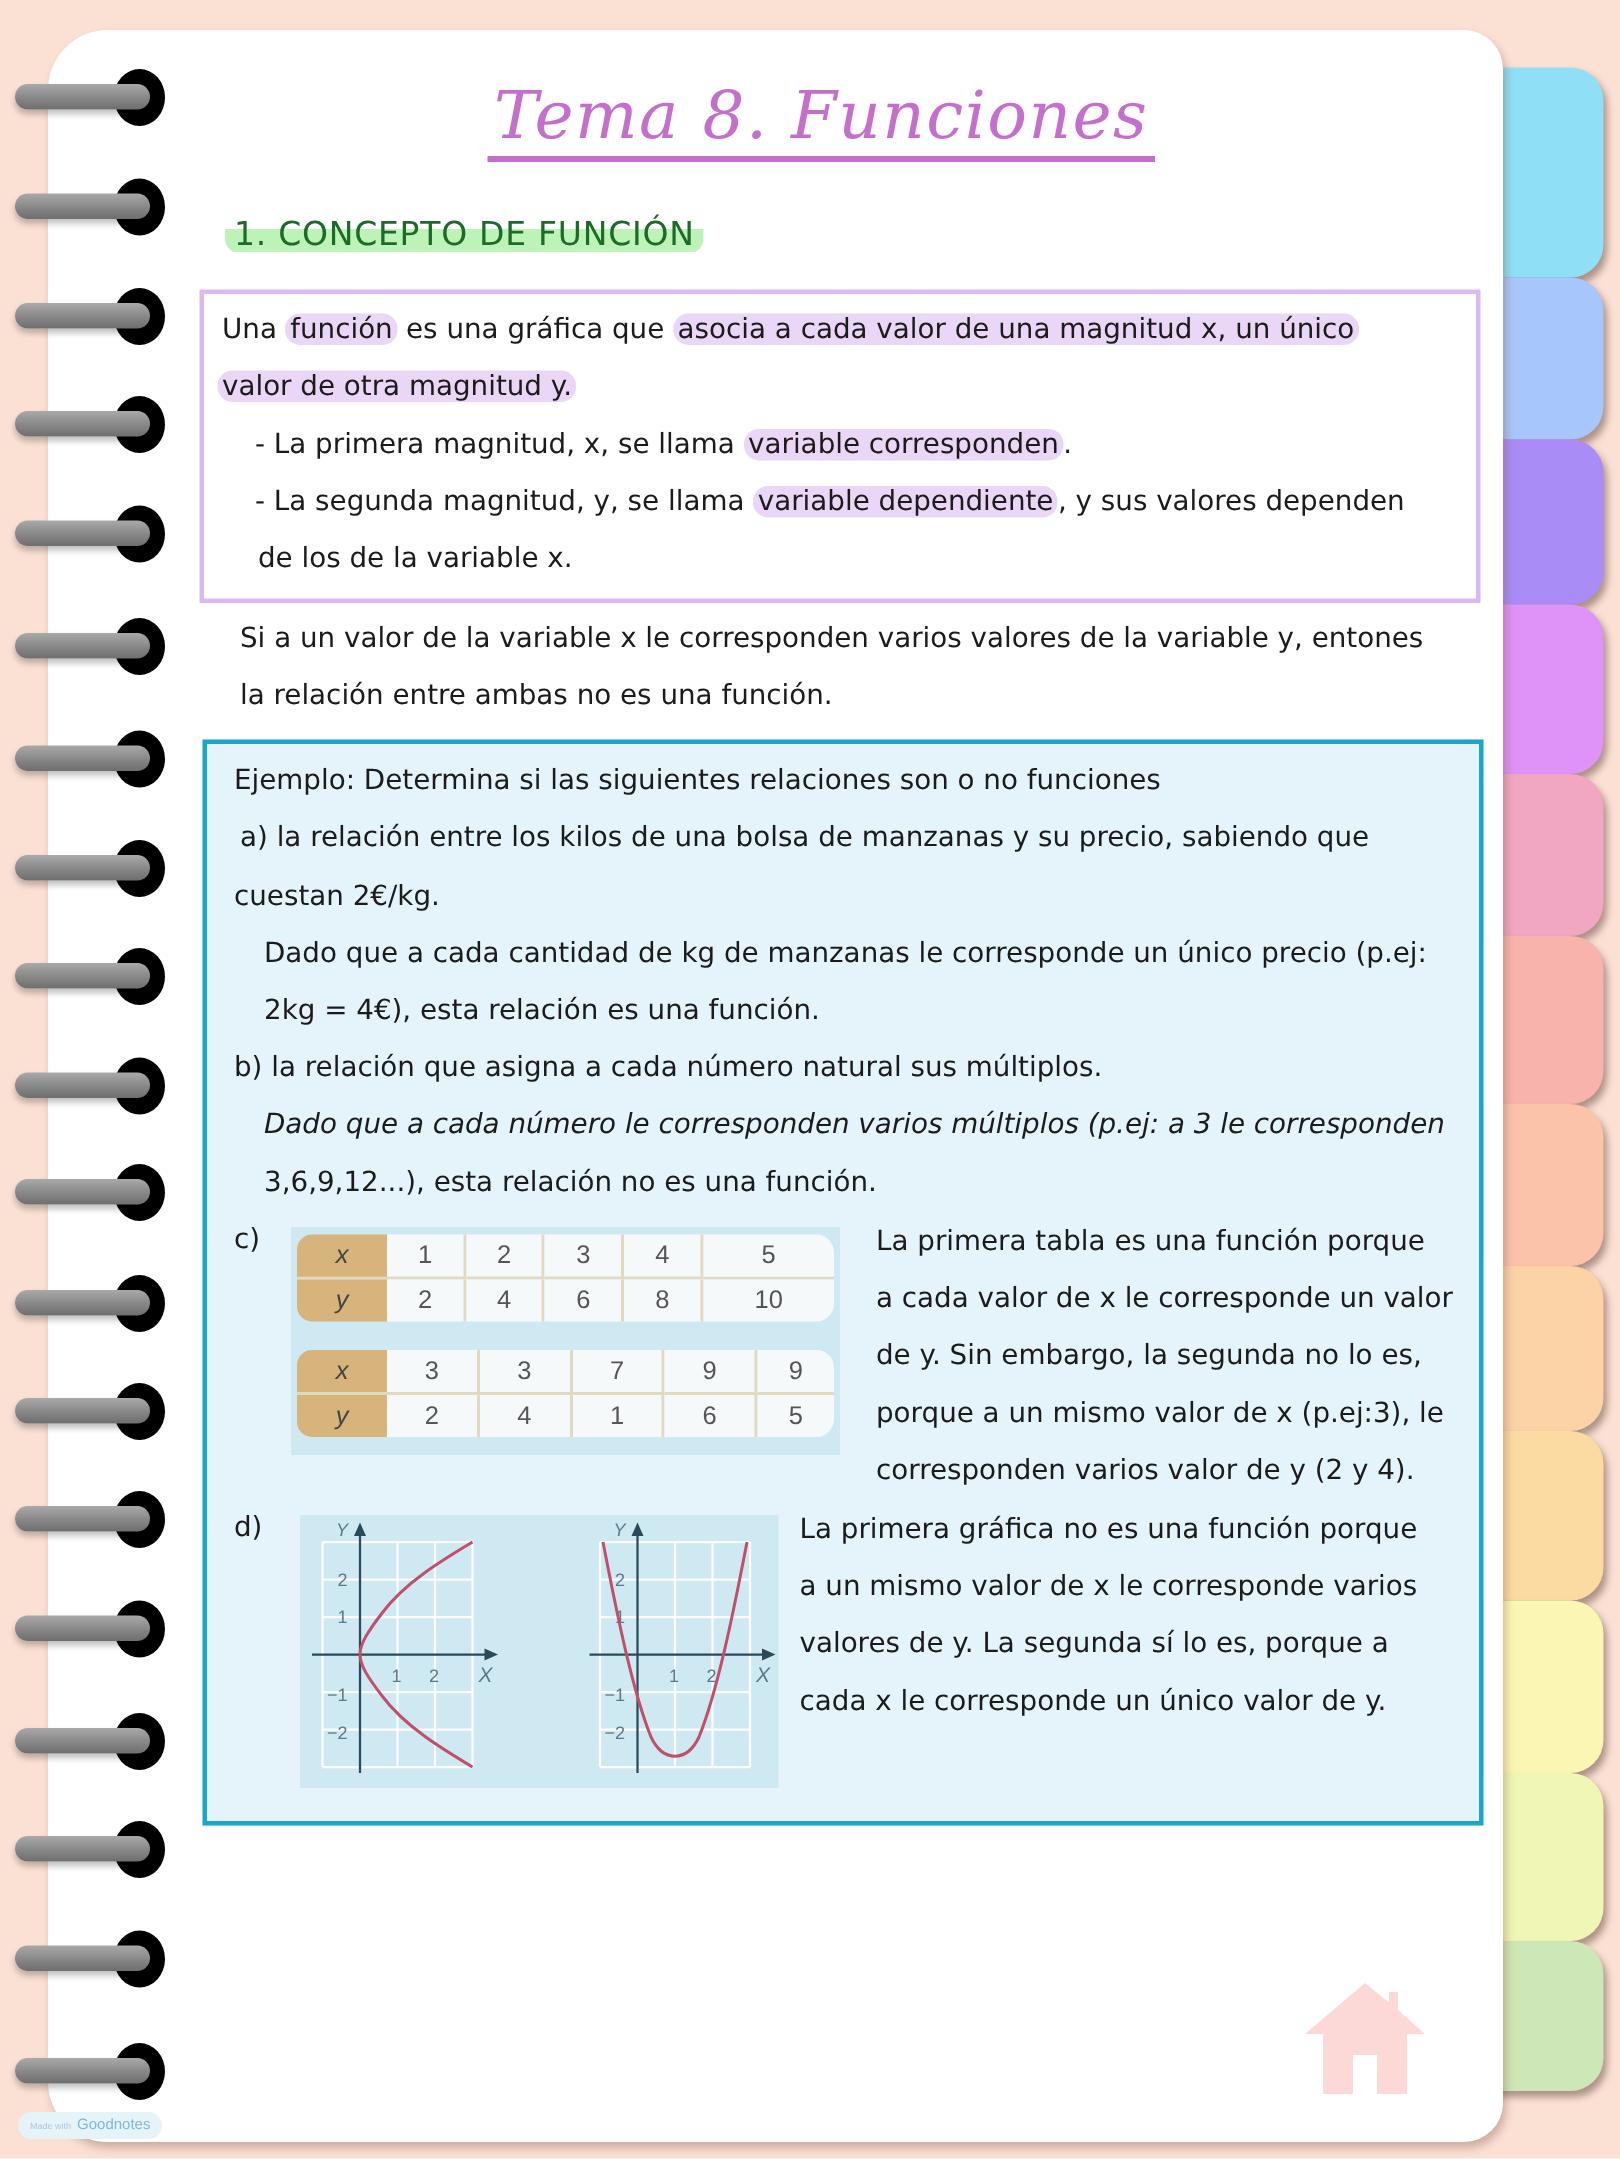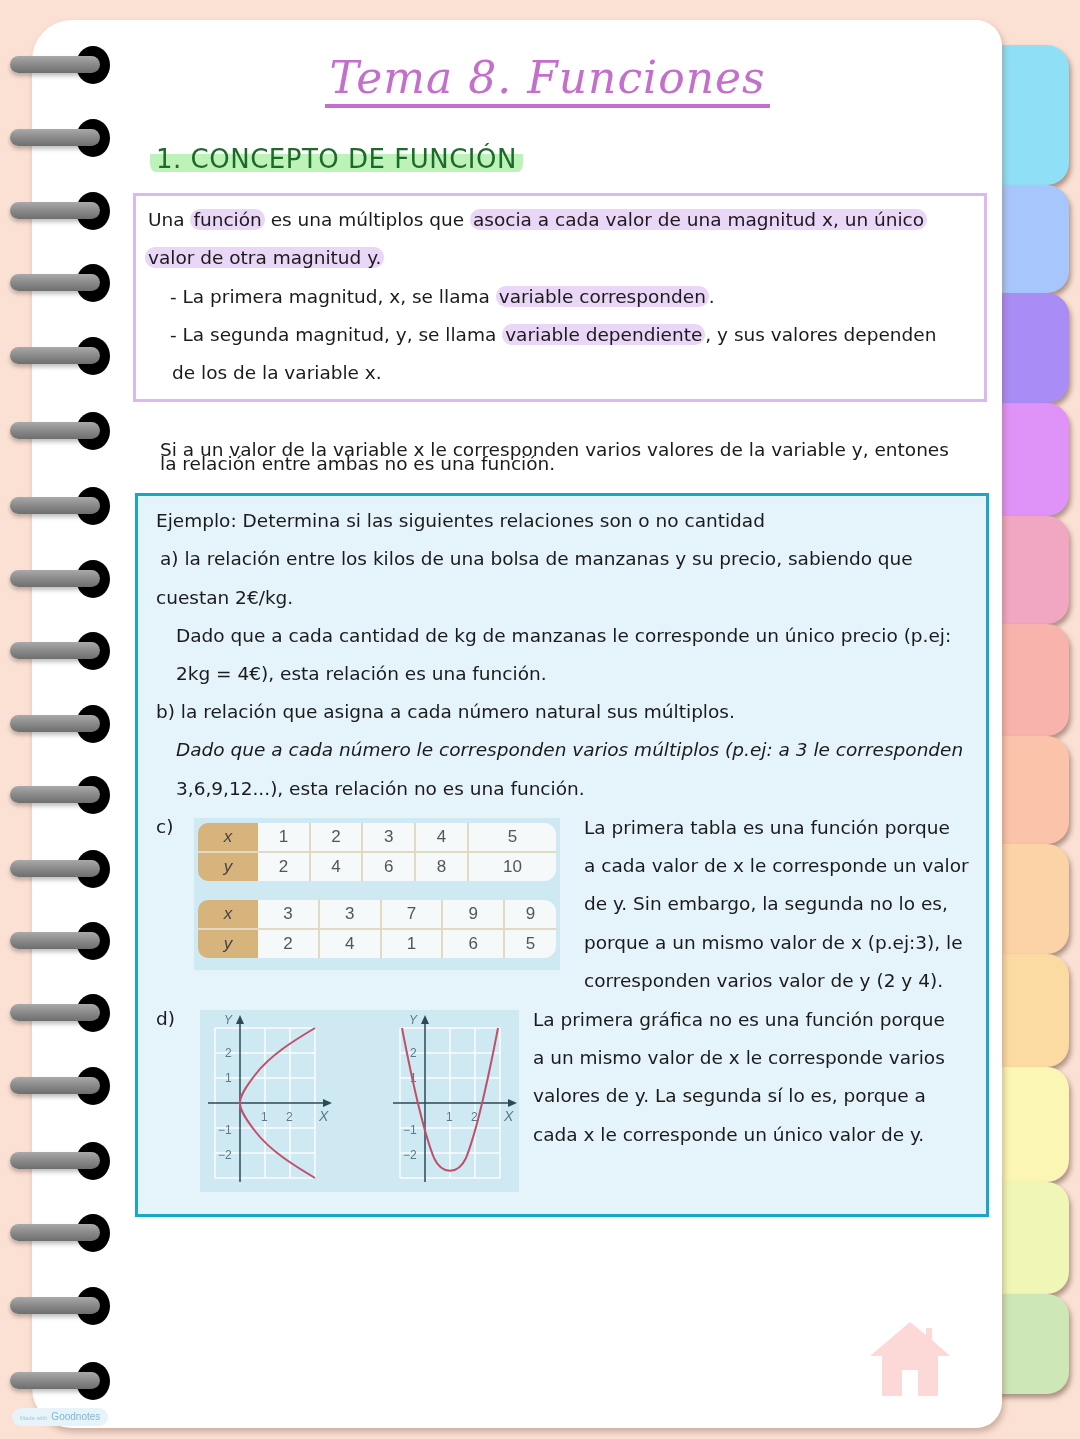--- a/index.html
+++ b/index.html
@@ -28,21 +28,21 @@
     box-shadow: 0 3px 4px rgba(0,0,0,0.25);
   }
   .title {
     position: absolute; left: 325px; top: 52px; width: 445px; text-align: center;
     font-size: 44px; color: #c46fcc; letter-spacing: 1px;
     border-bottom: 4px solid #c46fcc; line-height: 52px; z-index: 3;
     font-family: "DejaVu Serif", serif; font-style: italic;
   }
   .section {
     position: absolute; left: 150px; top: 144px; padding: 0 6px 0 6px;
-    font-size: 26px; color: #1d6b2a; background: linear-gradient(transparent 35%, #bdf2b9 35%, #bdf2b9 95%, transparent 95%);
+    font-size: 22px; color: #1d6b2a; background: linear-gradient(transparent 35%, #bdf2b9 35%, #bdf2b9 95%, transparent 95%);
     border-radius: 10px; z-index: 3; letter-spacing: 0.5px;
   }
   .purplebox {
     position: absolute; left: 133px; top: 193px; width: 854px; height: 209px;
     border: 3px solid #dcb8f2; z-index: 3;
   }
   .line { position: absolute; font-size: 18.5px; white-space: nowrap; line-height: 26px; z-index: 4; color: #1b1b1b; }
   .hl { background: #ead6f6; border-radius: 10px; padding: 0 3px; }
   .bluebox {
     position: absolute; left: 135px; top: 493px; width: 854px; height: 724px;
@@ -173,38 +173,38 @@
       <div class="hole"></div>
       <div class="bar"></div>
     </div>
 </div>
 
 <div class="title">Tema 8. Funciones</div>
 <div class="section">1.   CONCEPTO DE FUNCIÓN</div>
 
 <div class="purplebox"></div>
 <div class="line" style="left:148px;top:207px;">
-  <span>Una </span><span class="hl">función</span><span> es una múltiplos que </span><span class="hl">asocia a cada valor de una magnitud x, un único</span>
+  <span>Una </span><span class="hl">función</span><span> es una gráfica que </span><span class="hl">asocia a cada valor de una magnitud x, un único</span>
 </div>
 <div class="line" style="left:145px;top:245px;">
   <span class="hl">valor de otra magnitud y.</span>
 </div>
 <div class="line" style="left:170px;top:284px;">
   <span>- La primera magnitud, x, se llama </span><span class="hl">variable corresponden</span><span>.</span>
 </div>
 <div class="line" style="left:170px;top:322px;">
   <span>- La segunda magnitud, y, se llama </span><span class="hl">variable dependiente</span><span>, y sus valores dependen</span>
 </div>
 <div class="line" style="left:172px;top:360px;">de los de la variable x.</div>
 
-<div class="line" style="left:160px;top:413px;margin-top:24px;">Si a un valor de la variable x le corresponden varios valores de la variable y, entones</div>
+<div class="line" style="left:160px;top:413px;">Si a un valor de la variable x le corresponden varios valores de la variable y, entones</div>
 <div class="line" style="left:160px;top:451px;">la relación entre ambas no es una función.</div>
 
 <div class="bluebox"></div>
-<div class="line" style="left:156px;top:508px;">Ejemplo: Determina si las siguientes relaciones son o no cantidad</div>
+<div class="line" style="left:156px;top:508px;">Ejemplo: Determina si las siguientes relaciones son o no funciones</div>
 <div class="line" style="left:160px;top:546px;">a) la relación entre los kilos de una bolsa de manzanas y su precio, sabiendo que</div>
 <div class="line" style="left:156px;top:585px;">cuestan 2€/kg.</div>
 <div class="line" style="left:176px;top:623px;">Dado que a cada cantidad de kg de manzanas le corresponde un único precio (p.ej:</div>
 <div class="line" style="left:176px;top:661px;">2kg = 4€), esta relación es una función.</div>
 <div class="line" style="left:156px;top:699px;text-align:center;">b) la relación que asigna a cada número natural sus múltiplos.</div>
 <div class="line" style="left:176px;top:737px;font-style:italic;">Dado que a cada número le corresponden varios múltiplos (p.ej: a 3 le corresponden</div>
 <div class="line" style="left:176px;top:776px;">3,6,9,12...), esta relación no es una función.</div>
 
 <div class="line" style="left:156px;top:814px;">c)</div>
 <div class="tables">

